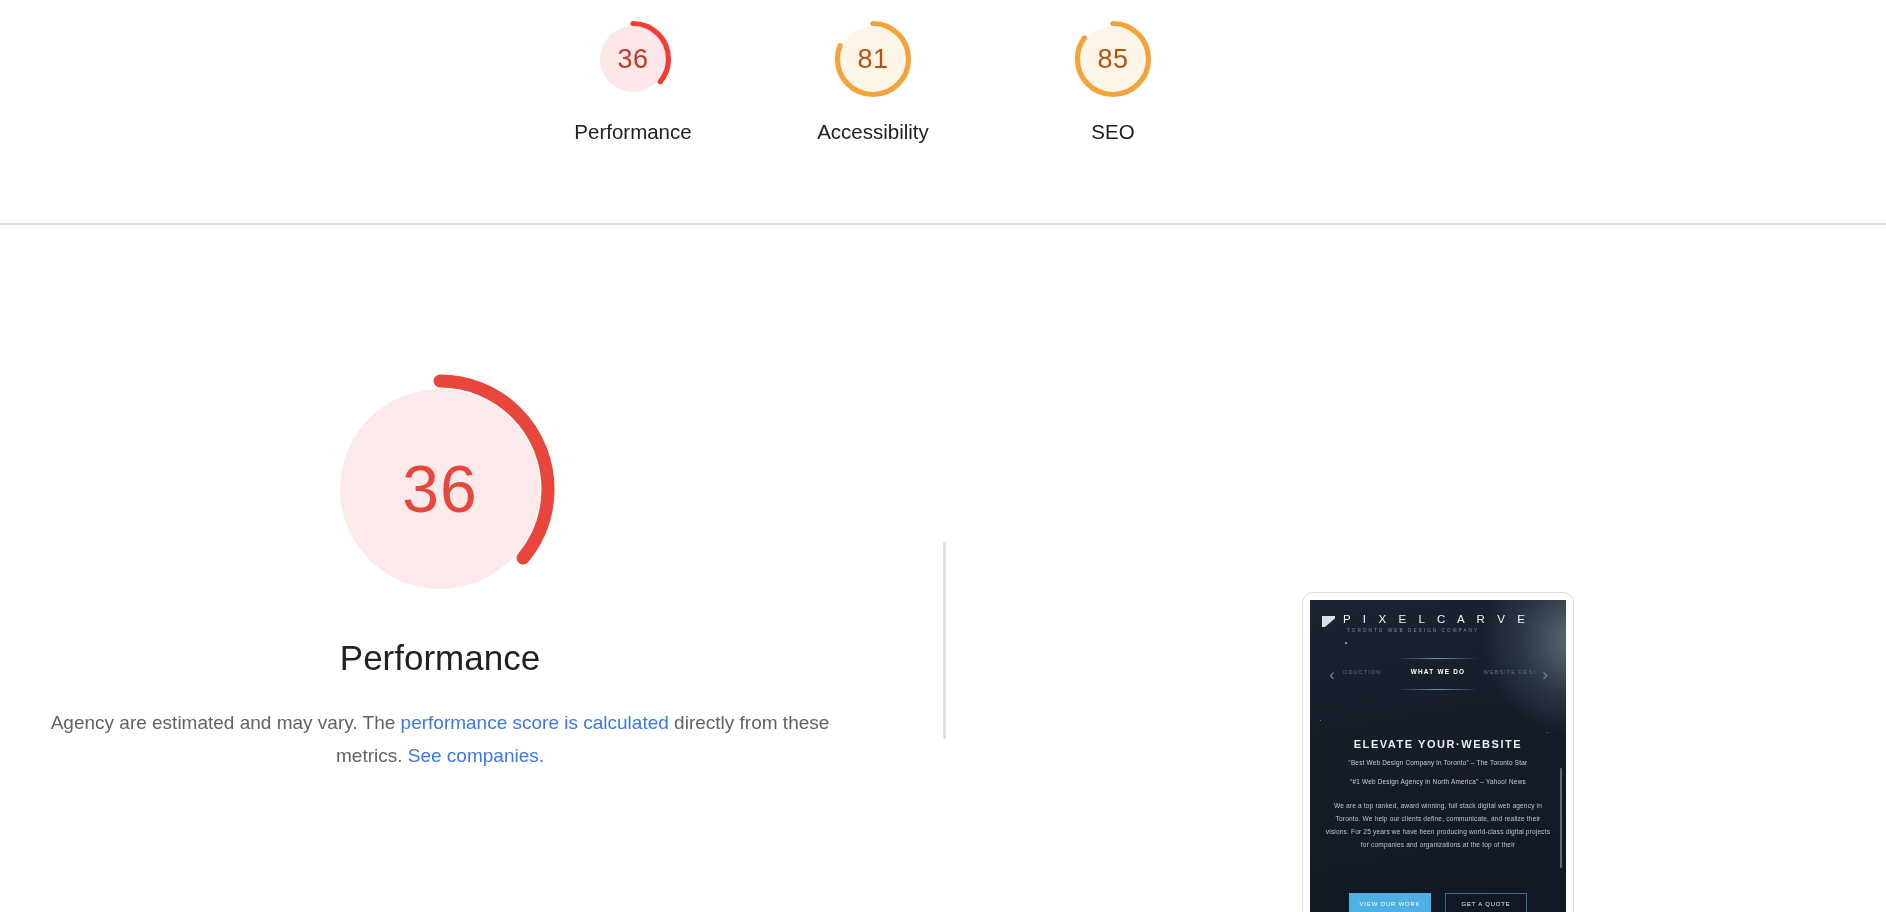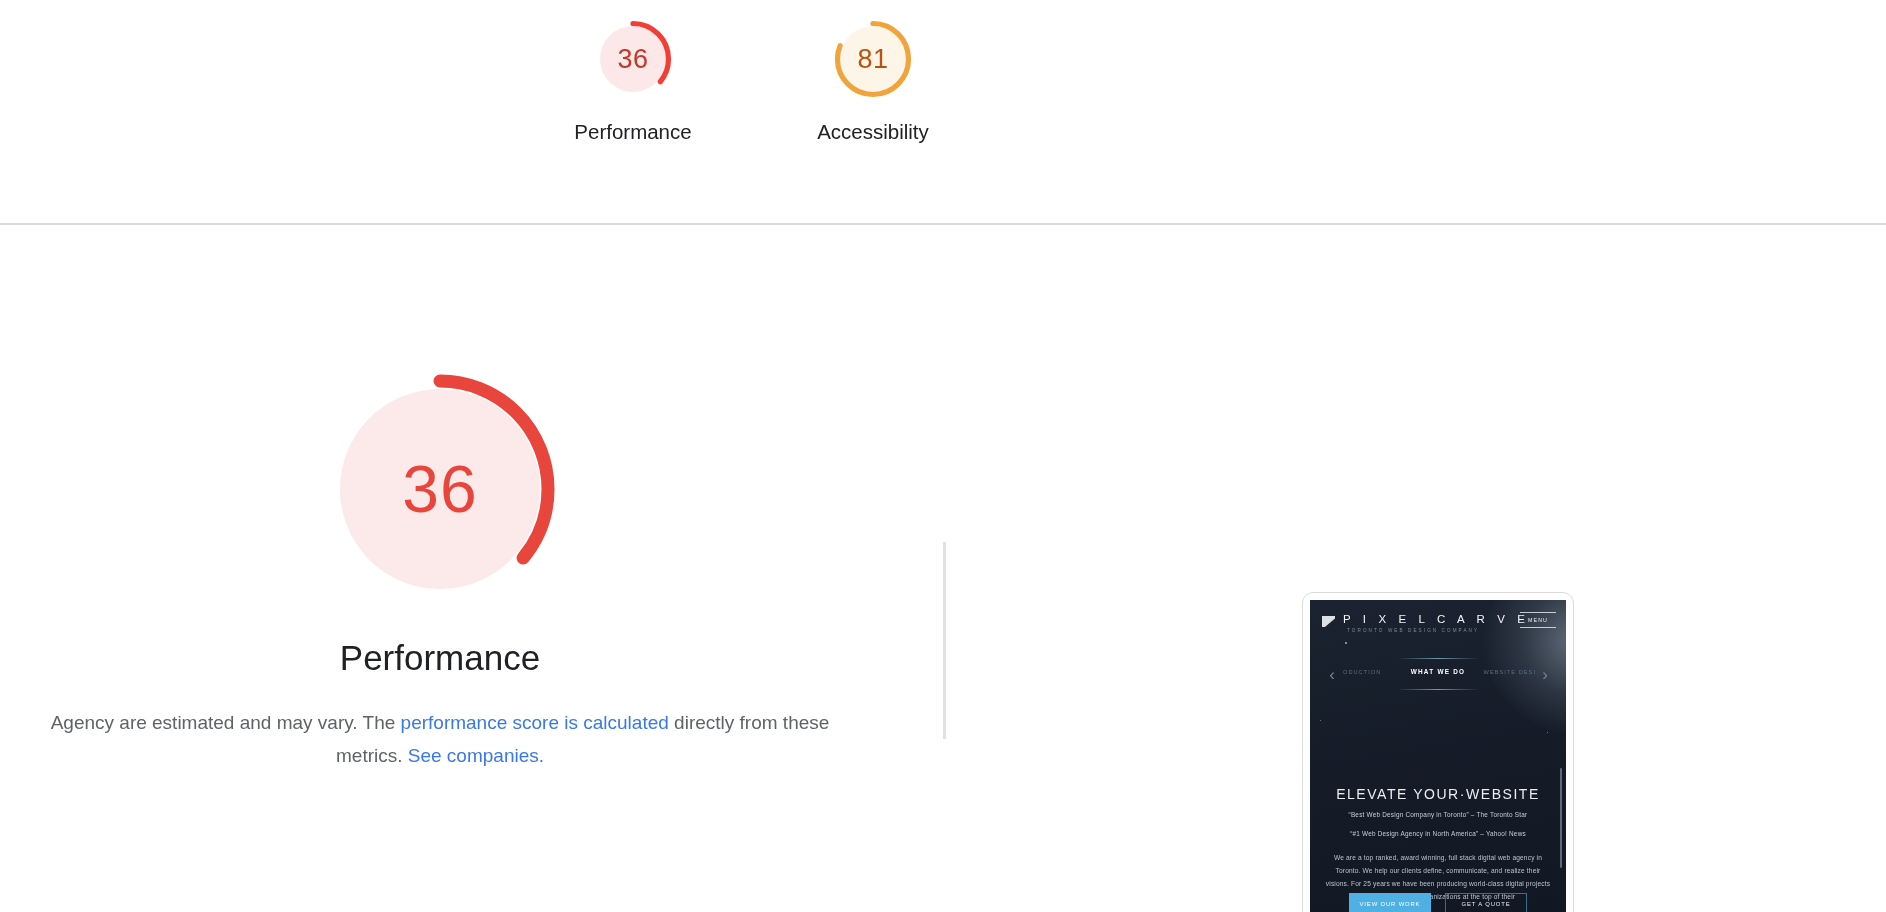--- a/index.html
+++ b/index.html
@@ -170,20 +170,21 @@
     color: #ffffff;
     font-family: "Liberation Sans", sans-serif;
   }
 
   
   #site-header {
     position: absolute;
     left: 0; top: 12px;
     width: 100%;
     height: 34px;
+    padding-left: 47px;
   }
   #brand-mark {
     position: absolute;
     left: 12px;
     top: 4px;
     width: 13px;
     height: 11px;
     background: #eef2f6;
     clip-path: polygon(0 0, 100% 0, 100% 22%, 22% 100%, 0 100%);
     opacity: .92;
@@ -276,25 +277,24 @@
   #hero {
     position: absolute;
     left: 0;
     top: 138px;
     width: 100%;
     text-align: center;
     padding: 0 13px;
     box-sizing: border-box;
   }
   #hero-heading {
-    font-size: 14px;
+    font-size: 11px;
     letter-spacing: 1.55px;
-    font-weight: 400;
+    font-weight: 700;
     color: #e9eef3;
-    margin-top: 48px;
   }
   .hero-quote {
     margin-top: 7px;
     font-size: 6.4px;
     line-height: 1.85;
     color: #c4cfda;
     letter-spacing: .22px;
   }
   #hero-body {
     margin-top: 11px;
@@ -369,20 +369,30 @@
         <svg viewBox="0 0 82 82" aria-hidden="true">
           <circle cx="41" cy="41" r="33" fill="#fdf5e8"></circle>
           <circle id="mini-arc-1" cx="41" cy="41" r="35.5" fill="none" stroke="#f1a33c" stroke-width="5.2" stroke-linecap="round" stroke-dasharray="180.67 42.38"></circle>
         </svg>
         <span class="mini-val" style="color:#b8520d">81</span>
       </div>
       <span class="gauge-label">Accessibility</span>
     </a>
 
 
+    <a class="gauge-cell" href="#seo">
+      <div class="mini-gauge">
+        <svg viewBox="0 0 82 82" aria-hidden="true">
+          <circle cx="41" cy="41" r="33" fill="#fdf5e8"></circle>
+          <circle id="mini-arc-3" cx="41" cy="41" r="35.5" fill="none" stroke="#f1a33c" stroke-width="5.2" stroke-linecap="round" stroke-dasharray="189.60 33.46"></circle>
+        </svg>
+        <span class="mini-val" style="color:#b8520d">85</span>
+      </div>
+      <span class="gauge-label">SEO</span>
+    </a>
 
   </div>
   <div id="summary-divider"></div>
 </div>
 
 <div id="category-section">
 
   <div id="perf-block">
     <div id="big-gauge-wrap">
       <svg viewBox="0 0 240 240" aria-hidden="true">

